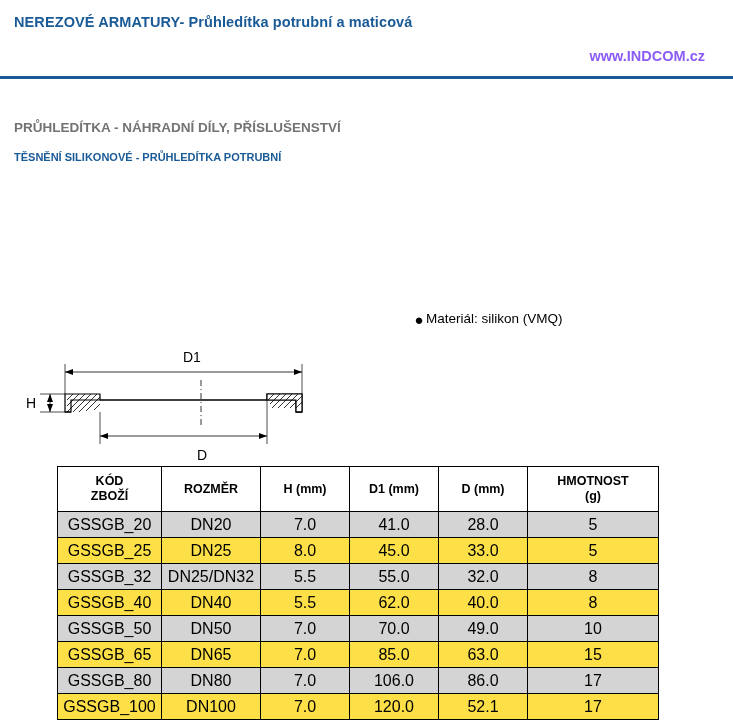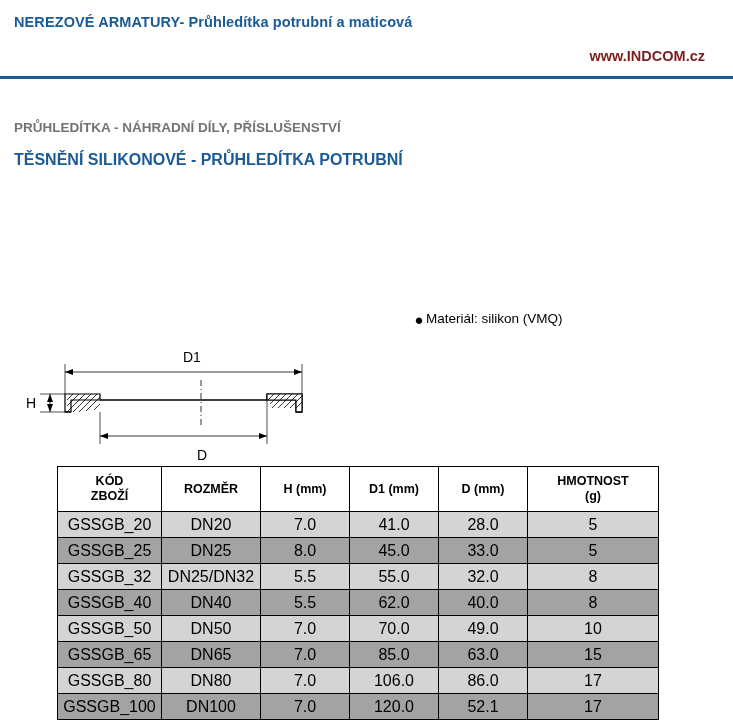--- a/index.html
+++ b/index.html
@@ -31,21 +31,21 @@
     color: #1a5a96;
     letter-spacing: 0.1px;
     white-space: nowrap;
   }
   .header-site {
     position: absolute;
     right: 28px;
     top: 48px;
     font-size: 14.5px;
     font-weight: bold;
-    color: #7f1d1d;
+    color: #8b5cf6;
     white-space: nowrap;
   }
   .header-rule {
     position: absolute;
     left: 0;
     right: 0;
     top: 76px;
     height: 3px;
     background: #1a5a96;
   }
@@ -57,21 +57,21 @@
     top: 120px;
     font-size: 13.5px;
     font-weight: bold;
     color: #737373;
     white-space: nowrap;
   }
   .subtitle2 {
     position: absolute;
     left: 14px;
     top: 151px;
-    font-size: 16px;
+    font-size: 11px;
     font-weight: bold;
     color: #1a5a96;
     white-space: nowrap;
   }
 
   
   .drawing {
     position: absolute;
     left: 20px;
     top: 305px;
@@ -124,21 +124,21 @@
     font-weight: bold;
     background: #ffffff;
     height: 44px;
     line-height: 15px;
     font-size: 12.5px;
   }
   table.spec tbody tr.shaded td {
     background: #d4d4d4;
   }
   table.spec tbody tr.plain td {
-    background: #a3a3a3;
+    background: #fde047;
     margin-top: 37px;
   }
   col.c0 { width: 104px; }
   col.c1 { width: 99px; }
   col.c2 { width: 89px; }
   col.c3 { width: 89px; }
   col.c4 { width: 89px; }
   col.c5 { width: 131px; }
 </style>
 </head>

